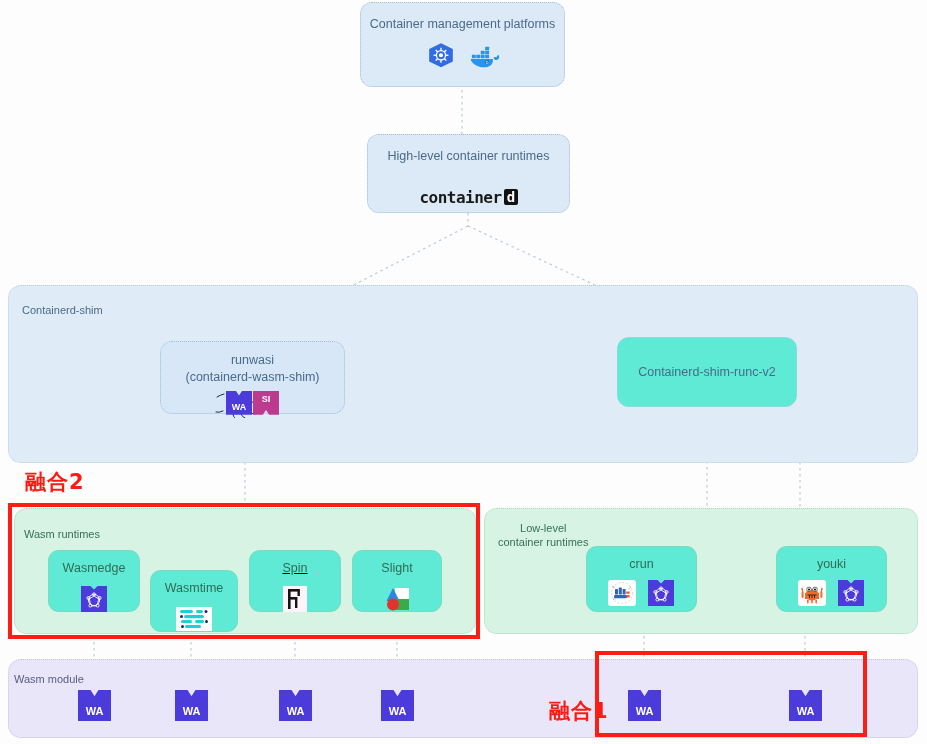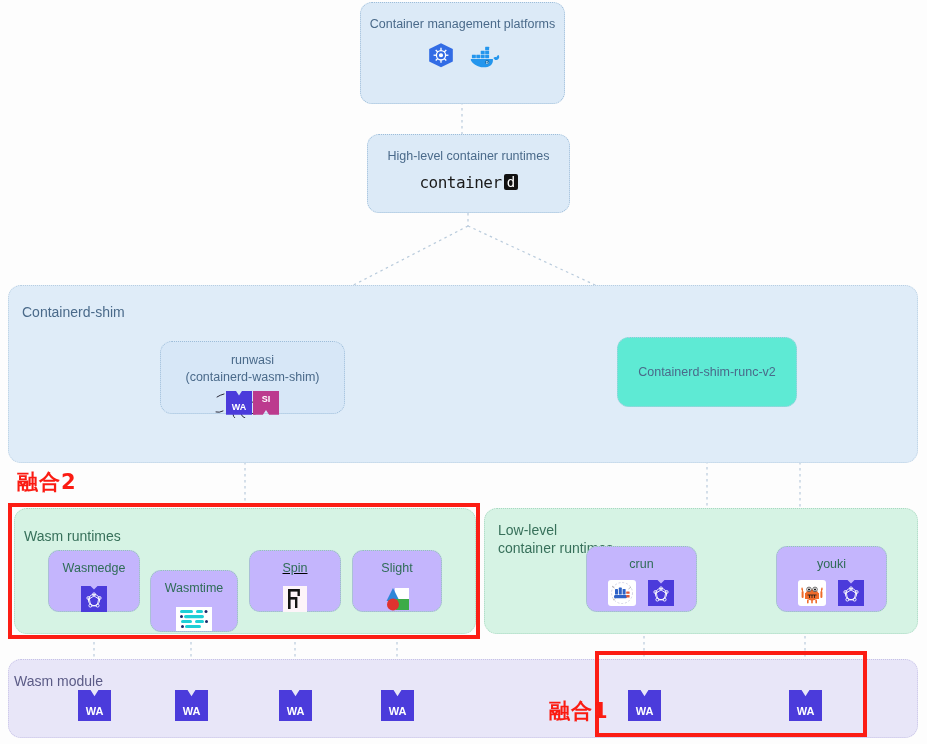--- a/index.html
+++ b/index.html
@@ -24,33 +24,33 @@
     color:#4a6a8a;
     font-size:12.5px;
     line-height:1.35;
     text-align:center;
     white-space:pre-line;
   }
   .icons{display:flex;align-items:center;justify-content:center;gap:14px;}
 
   
   .card-blue{background:#dceaf7;border:1px dotted #9dbdd9;}
-  #n-cmp{left:360px;top:2px;width:205px;height:102px;padding-top:13px;}
+  #n-cmp{left:360px;top:2px;width:205px;height:85px;padding-top:13px;}
   #n-cmp .icons{margin-top:9px;}
   #n-hlr{left:367px;top:134px;width:203px;height:79px;padding-top:13px;}
-  #n-hlr .logo-containerd{margin-top:8px;}
+  #n-hlr .logo-containerd{margin-top:23px;font-weight:bold;}
 
   
   #band-shim{
     position:absolute;left:8px;top:285px;width:910px;height:178px;
     background:#dfecf8;border:1px dotted #b7cee2;border-radius:13px;
     box-sizing:border-box;
   }
   #band-shim.lbl,.band-lbl{
-    color:#4a6a8a;font-size:14px;
+    color:#4a6a8a;font-size:11px;text-align:center;
   }
   .band-lbl{position:absolute;white-space:pre-line;line-height:1.3;}
   #lbl-shim{left:22px;top:303px;}
 
   #n-runwasi{
     left:160px;top:341px;width:185px;height:73px;
     background:#d7e7f7;border:1px dotted #9dbdd9;padding-top:10px;
   }
   #n-runwasi .icons{margin-top:5px;}
   #n-shimrunc{
@@ -69,21 +69,21 @@
 
   
   #band-llrt{
     position:absolute;left:484px;top:508px;width:434px;height:126px;
     background:#d6f3e4;border:1px dotted #a8d8c1;border-radius:13px;
     box-sizing:border-box;
   }
   #lbl-llrt{left:498px;top:521px;color:#37705a;}
 
   .node-green{
-    background:#c4b5fd;border:1px dotted #8fcbb0;border-radius:11px;
+    background:#5eead4;border:1px dotted #8fcbb0;border-radius:11px;
     padding-top:9px;
   }
   .node-green .ttl{color:#2f6c57;font-size:12.5px;}
   .node-green .icons{margin-top:7px;}
 
   #n-wasmedge{left:48px;top:550px;width:92px;height:62px;}
   #n-wasmtime{left:150px;top:570px;width:88px;height:62px;}
   #n-spin{left:249px;top:550px;width:92px;height:62px;text-decoration:underline;}
   #n-slight{left:352px;top:550px;width:90px;height:62px;}
   #n-crun{left:586px;top:546px;width:111px;height:66px;}
@@ -99,21 +99,21 @@
   #lbl-wasmmod{left:14px;top:672px;color:#5b5b86;}
 
   
   .redbox{position:absolute;border:4px solid #fc1d14;box-sizing:border-box;}
   #red-2{left:8px;top:503px;width:472px;height:136px;}
   #red-1{left:595px;top:651px;width:272px;height:86px;}
   .redlbl{
     position:absolute;color:#fb1b12;font-size:21px;font-weight:700;
     font-family:"DejaVu Sans","Liberation Sans",sans-serif;letter-spacing:1px;
   }
-  #redlbl-2{left:17px;top:468px;}
+  #redlbl-2{left:25px;top:468px;}
   #redlbl-1{left:549px;top:697px;}
 
   
   svg#wires{position:absolute;left:0;top:0;width:927px;height:744px;pointer-events:none;}
 
   
   .logo-containerd{
     display:flex;align-items:center;
     font-family:"DejaVu Sans Mono","Liberation Mono",monospace;
     font-size:16px;letter-spacing:-0.5px;color:#1a1a1a;font-weight:500;

